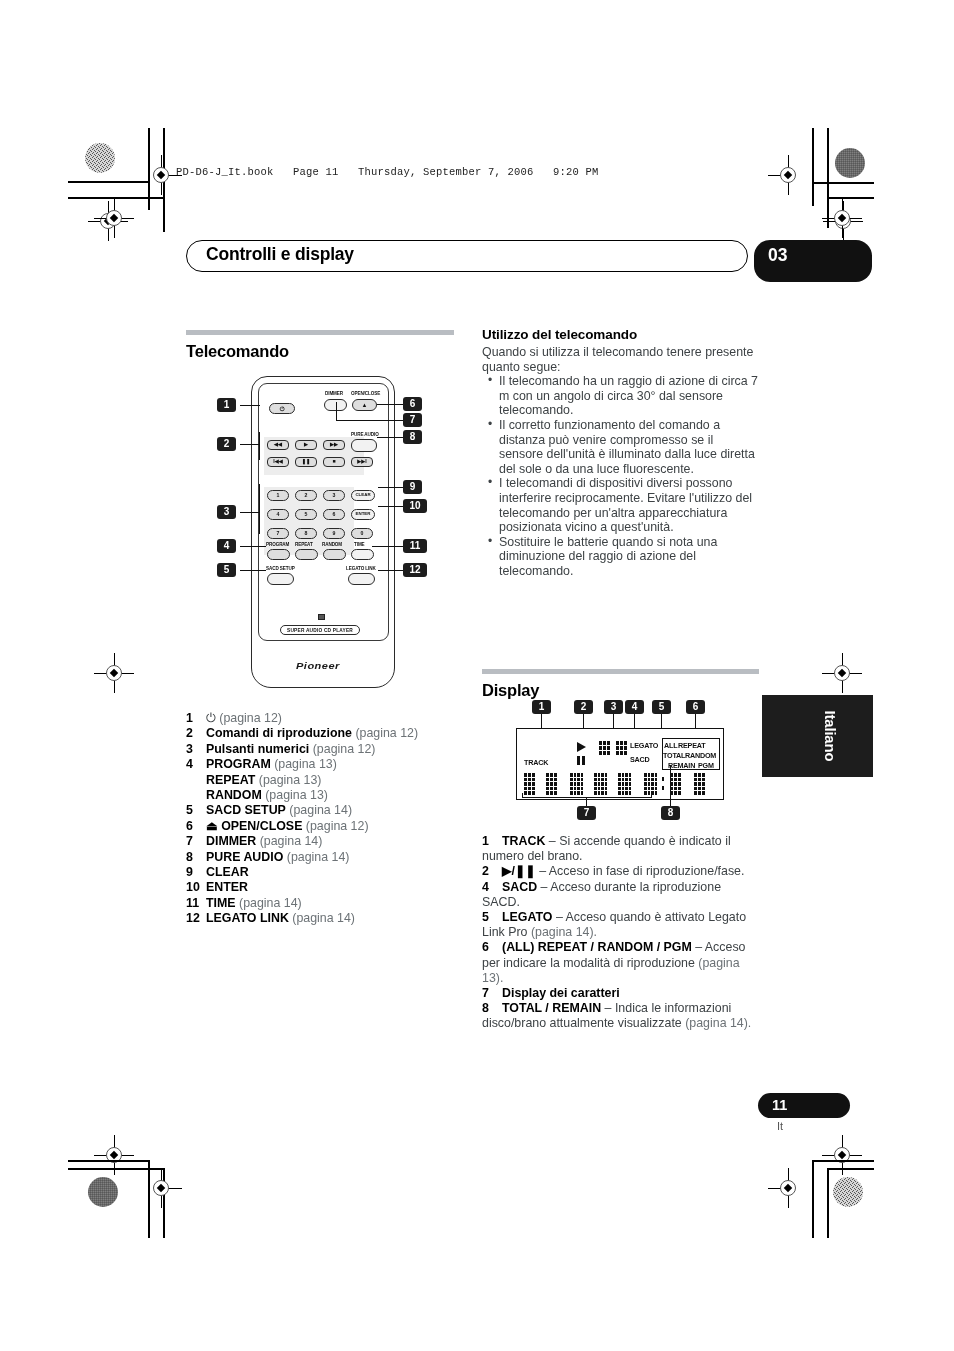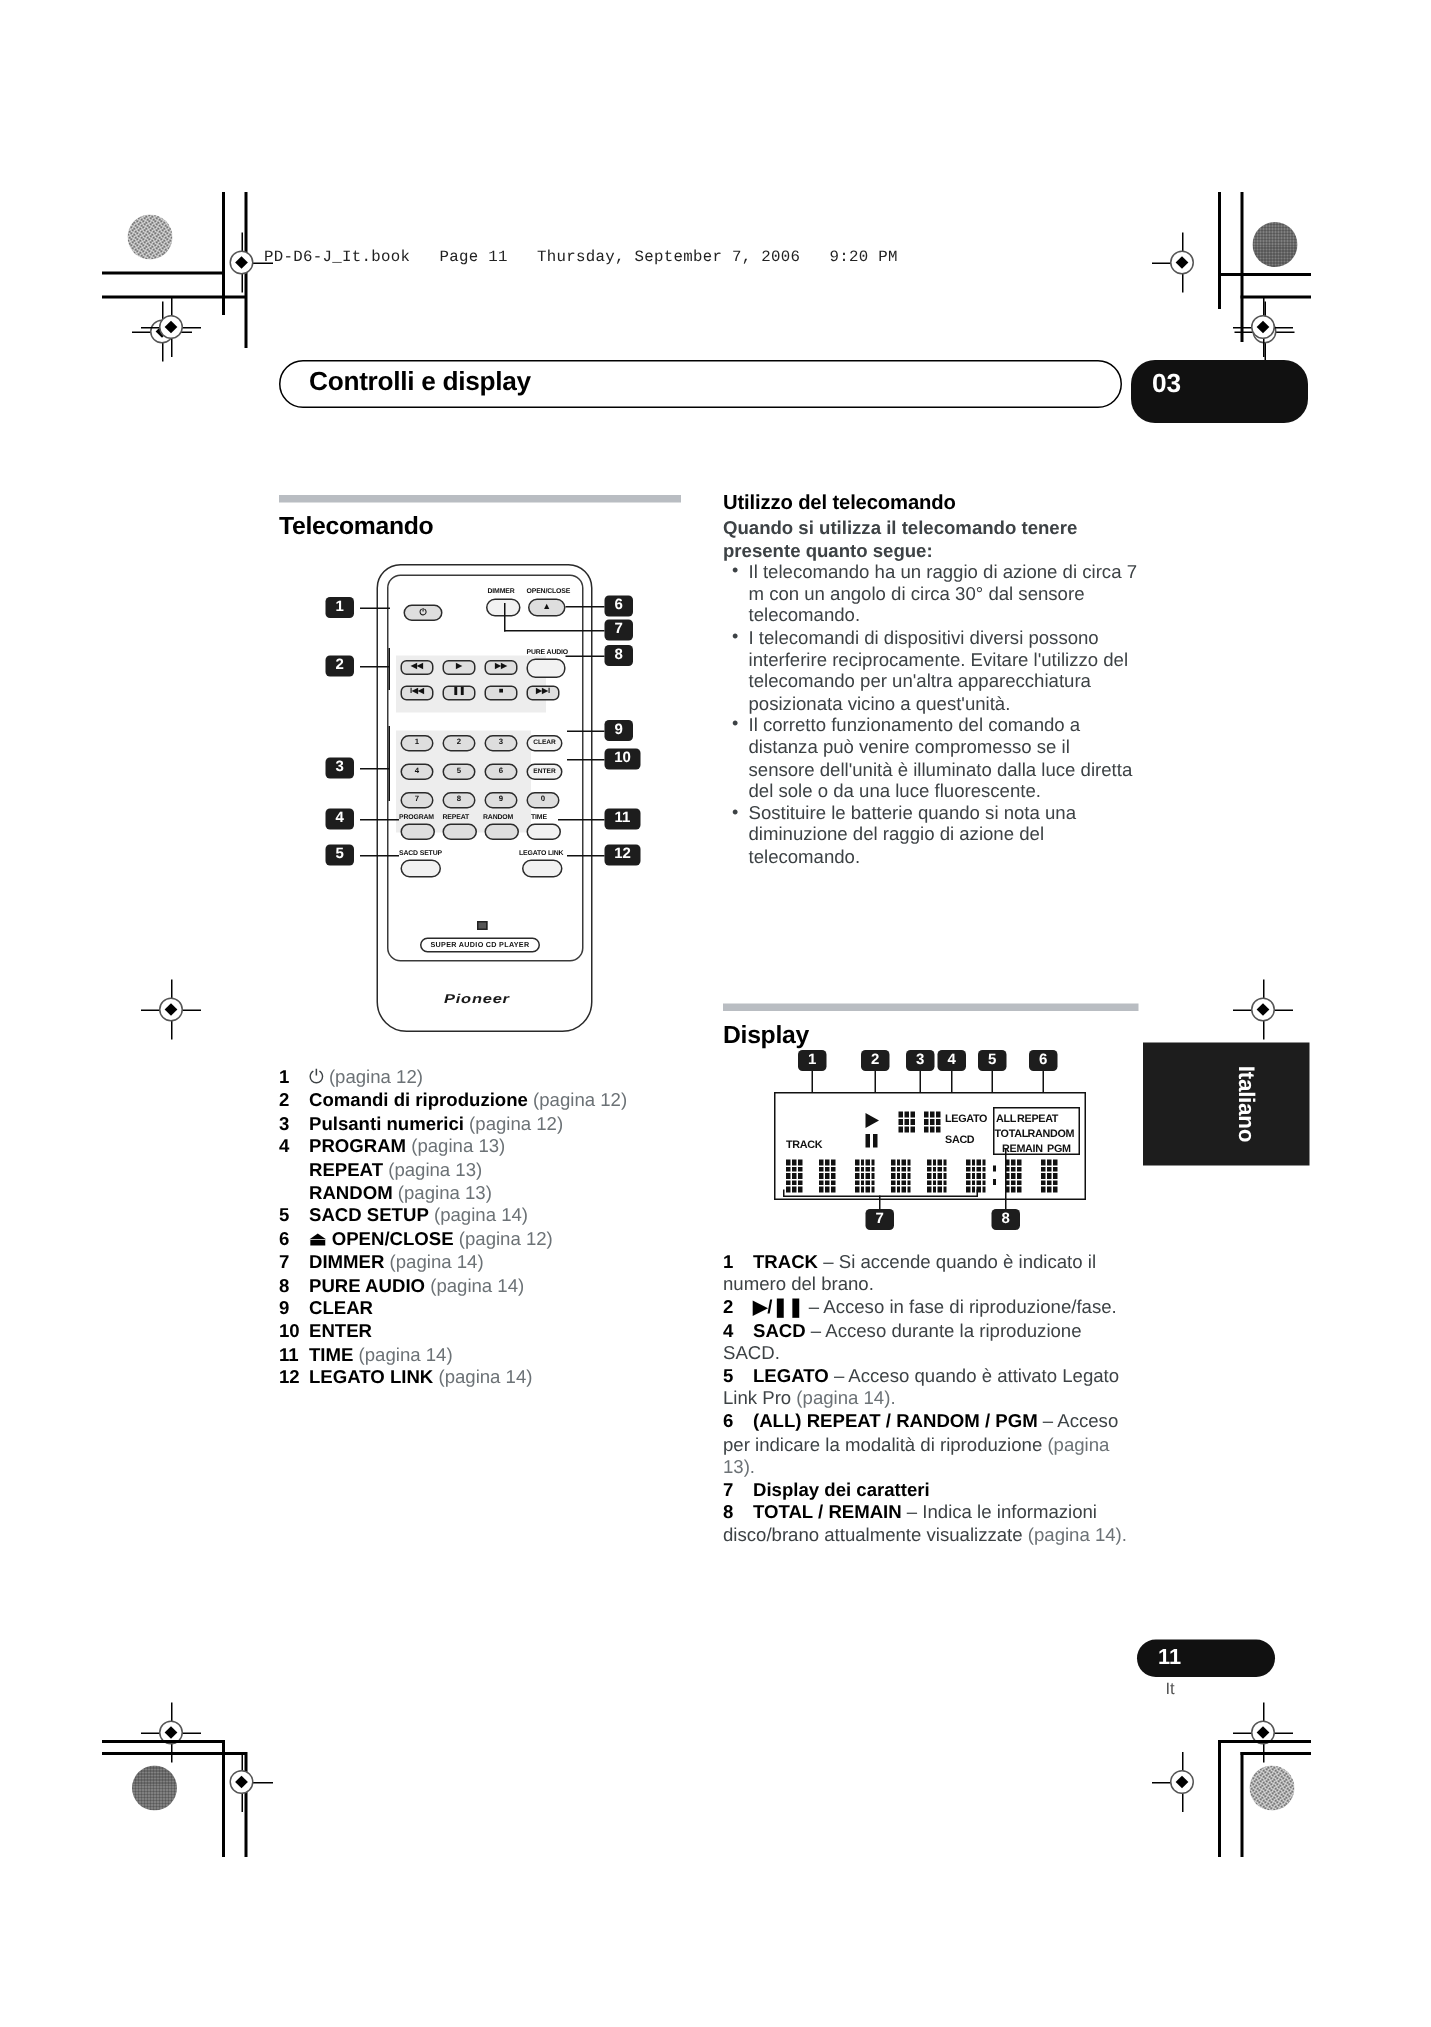--- a/index.html
+++ b/index.html
@@ -113,21 +113,20 @@
     letter-spacing: -.2px; color: #000;
   }
   h3.sub {
     margin: 0 0 3px 0;
     font-size: 13.5px; font-weight: bold;
     letter-spacing: -.1px; color: #000;
   }
   p.body {
     margin: 0; font-size: 12.4px; line-height: 14.6px;
     color: #3d4245;
-    font-weight: bold;
   }
   ul.bullets {
     margin: 0; padding: 0 0 0 17px;
     list-style: none;
   }
   ul.bullets li {
     position: relative;
     font-size: 12.4px; line-height: 14.6px;
     color: #3d4245;
     margin-bottom: 0px;
@@ -635,22 +634,22 @@
       <div class="n">12</div>
       <div class="t"><b>LEGATO LINK</b> <span class="pg">(pagina 14)</span></div>
     </div>
 </div>
 
 <div class="col-right">
   <h3 class="sub">Utilizzo del telecomando</h3>
   <p class="body">Quando si utilizza il telecomando tenere presente quanto segue:</p>
   <ul class="bullets">
     <li>Il telecomando ha un raggio di azione di circa 7 m con un angolo di circa 30° dal sensore telecomando.</li>
+    <li>Il corretto funzionamento del comando a distanza può venire compromesso se il sensore dell'unità è illuminato dalla luce diretta del sole o da una luce fluorescente.</li>
     <li>I telecomandi di dispositivi diversi possono interferire reciprocamente. Evitare l'utilizzo del telecomando per un'altra apparecchiatura posizionata vicino a quest'unità.</li>
-    <li>Il corretto funzionamento del comando a distanza può venire compromesso se il sensore dell'unità è illuminato dalla luce diretta del sole o da una luce fluorescente.</li>
     <li>Sostituire le batterie quando si nota una diminuzione del raggio di azione del telecomando.</li>
   </ul>
 </div>
 
 <div style="position:absolute; left:482px; top:669px; width:277px;">
   <div class="rule"></div>
   <h2 class="sect">Display</h2>
 </div>
 
 <div class="display-wrap">

